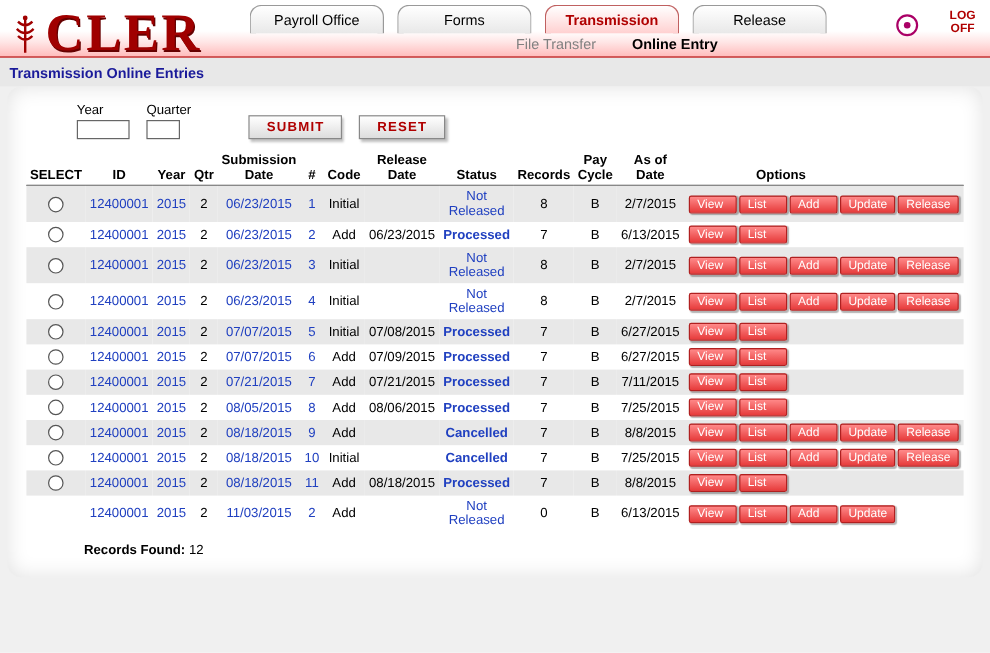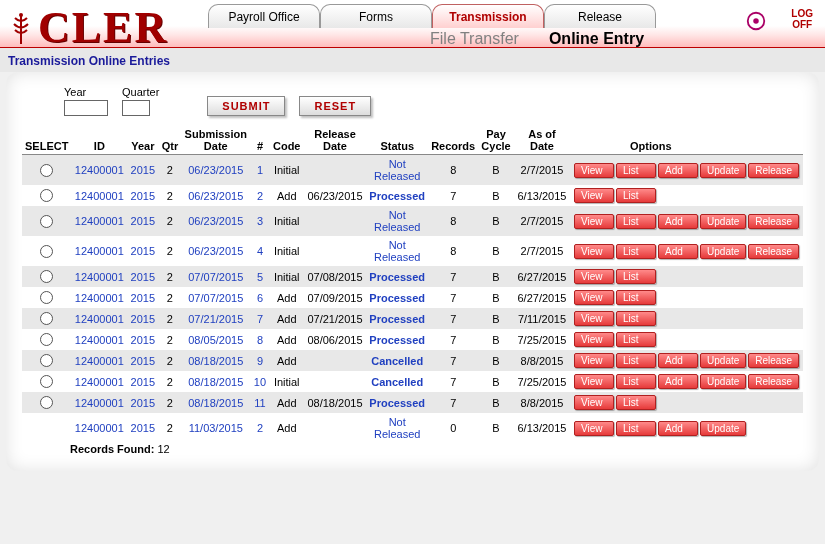--- a/index.html
+++ b/index.html
@@ -28,21 +28,21 @@
   }
   .logo-icon {
     display:inline-block;
     vertical-align: middle;
     margin-right:4px;
   }
   .tabs {
     position: absolute;
     left: 208px; top: 4px;
     display: flex;
-    gap: 0;
+    gap: 11px;
   }
   .tab {
     width: 112px;
     height: 24px;
     border: 1px solid #999;
     border-bottom: none;
     border-radius: 10px 10px 0 0;
     background: linear-gradient(#fff, #e8e8e8);
     text-align: center;
     line-height: 24px;
@@ -53,21 +53,21 @@
     background: linear-gradient(#fff, #ffd0d0);
     border-color: #c06060;
     font-weight: bold;
     color: #b00000;
   }
   .subtabs {
     position: absolute;
     left: 430px; top: 30px;
     display: flex;
     gap: 30px;
-    font-size: 16px;
+    font-size: 12px;
   }
   .subtab { color: #808080; cursor:pointer;}
   .subtab.active { color: #000; font-weight: bold; }
   .logoff {
     position: absolute;
     right: 12px; top: 8px;
     color: #b00000;
     font-weight: bold;
     font-size: 10px;
     text-align: center;
@@ -158,21 +158,21 @@
     padding: 1px 6px;
     margin: 0 1px;
     color: #fff;
     background: linear-gradient(#ff8a8a,#e63a3a);
     border: 1px solid #b02020;
     border-radius: 2px;
     font-size: 10px;
     cursor:pointer;
     box-shadow: 1px 1px 1px rgba(0,0,0,.3);
   }
-  .records-found { font-size: 11px; padding-left: 48px; }
+  .records-found { margin-top: 10px; font-size: 11px; padding-left: 48px; }
   .records-found b{ font-weight:bold;}
   
   col.c-sel{width:46px}
   col.c-id{width:62px}
   col.c-yr{width:36px}
   col.c-qtr{width:26px}
   col.c-sub{width:72px}
   col.c-num{width:28px}
   col.c-code{width:38px}
   col.c-rel{width:72px}

